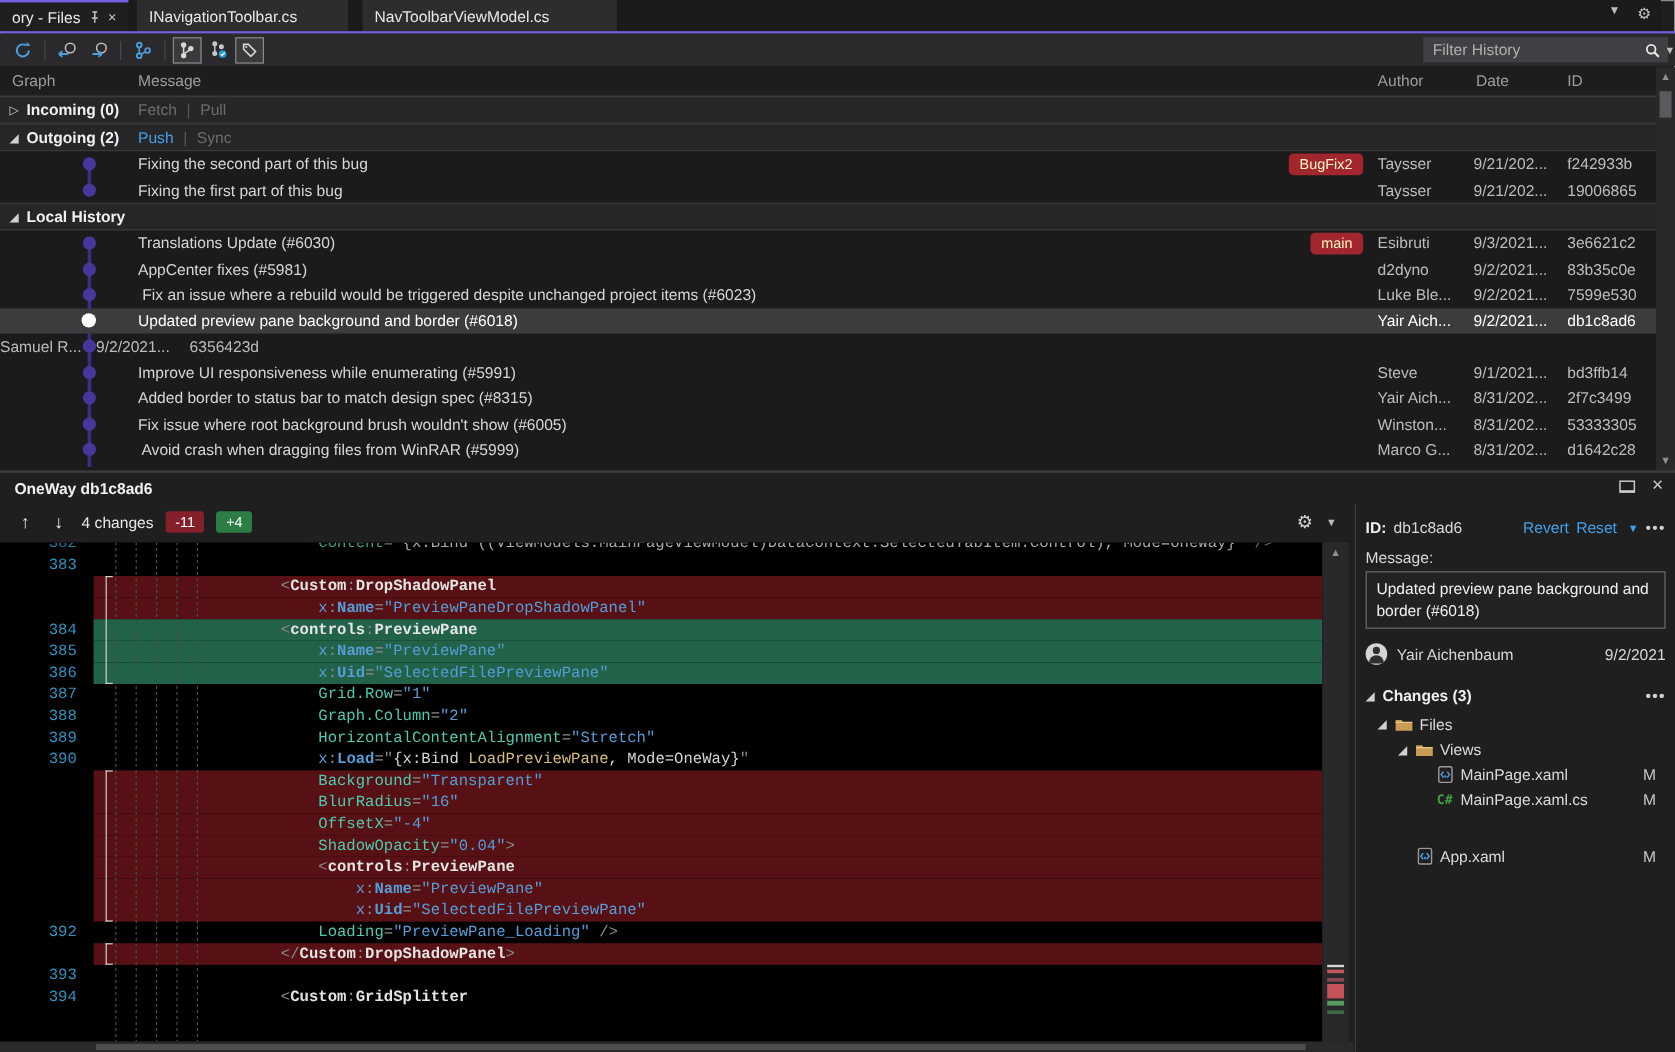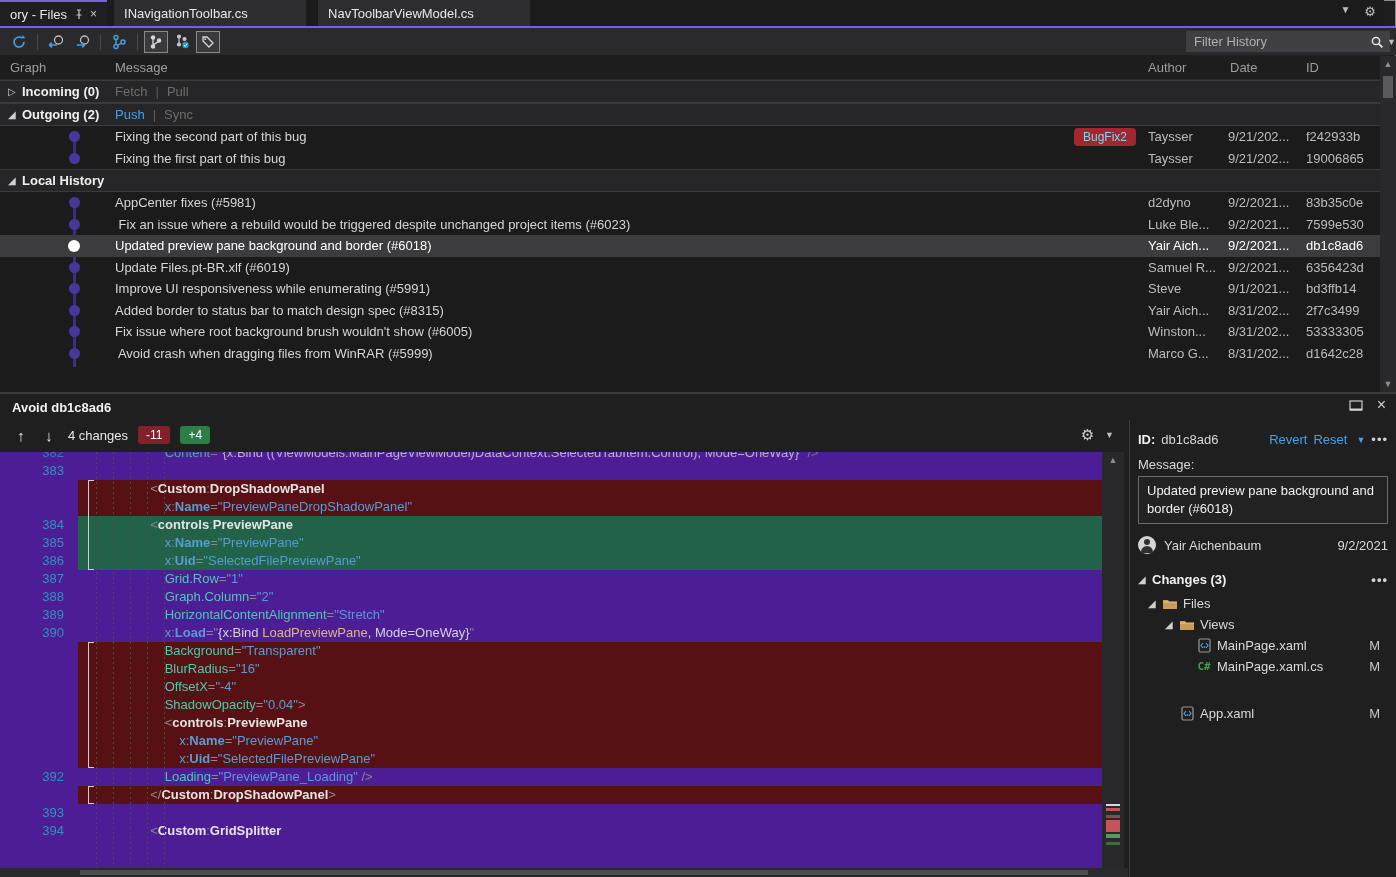--- a/index.html
+++ b/index.html
@@ -41,21 +41,21 @@
   .actsep{color:#5a5a5a}
   .cwrap{position:relative}
   .gline{position:absolute;left:73px;width:3px;background:#3b2f85}
   .gline.short{top:8px;bottom:8px}
   .gline.long{top:6px;bottom:-3px}
   .commitrow{height:21.5px;display:flex;align-items:center;position:relative;color:#d6d6d6}
   .commitrow.selected{background:#3c3c3e;color:#ffffff}
   .dot{position:absolute;left:69px;top:50%;width:11px;height:11px;margin-top:-5.5px;border-radius:50%;background:#46389b}
   .dot.sel{background:#ffffff;width:12px;height:12px;margin-top:-6px;left:68px}
   .commitrow .msg{margin-left:115px;flex:1;white-space:pre;overflow:hidden}
-  .badge{background:#a1262d;color:#7dd3fc;font-size:12px;border-radius:4px;padding:2px 9px;margin-right:12px;white-space:nowrap}
+  .badge{background:#a1262d;color:#fef9c3;font-size:12px;border-radius:4px;padding:2px 9px;margin-right:12px;white-space:nowrap}
   .c-author{width:80px;flex:none;color:#bdbdbd;white-space:nowrap;overflow:hidden}
   .c-date{width:78px;flex:none;color:#bdbdbd;white-space:nowrap;overflow:hidden}
   .c-id{width:74px;flex:none;color:#bdbdbd;white-space:nowrap;overflow:hidden}
   .commitrow.selected .c-author,.commitrow.selected .c-date,.commitrow.selected .c-id{color:#fff}
 
   
   .hscrollv{position:absolute;top:56px;right:0;width:16px;height:336px;background:#29292b;color:#8f8f8f}
   .sbarrow{height:16px;display:flex;align-items:center;justify-content:center;font-size:9px}
   .sbthumb{position:absolute;left:3px;width:10px;background:#5a5a5e}
 
@@ -66,22 +66,22 @@
   .pane-hdr-icons{position:absolute;right:10px;top:2px;display:flex;gap:14px;align-items:center;color:#d0d0d0}
   .difftb{position:absolute;top:26px;left:0;width:1128px;height:30px;display:flex;align-items:center;gap:10px;padding-left:12px}
   .arrowbtn{font-size:15px;color:#e8e8e8;width:18px;text-align:center}
   .chg{color:#e8e8e8}
   .pill{border-radius:3px;color:#fff;font-size:12px;padding:2px 8px}
   .pill.del{background:#842029}
   .pill.add{background:#2d7d46}
   .difftb-right{position:absolute;right:14px;display:flex;gap:8px;align-items:center;color:#d0d0d0}
 
   
-  .code{position:absolute;top:58px;left:0;width:1102px;bottom:9px;background:#4c1d95;
-    font-family:Liberation Sans, sans-serif;font-size:13px;line-height:18px;overflow:hidden}
+  .code{position:absolute;top:58px;left:0;width:1102px;bottom:9px;background:#000000;
+    font-family:Liberation Mono, monospace;font-size:13px;line-height:18px;overflow:hidden}
   .crow{height:18px;display:flex;position:relative}
   .crow .gut{width:78px;flex:none;text-align:right;padding-right:14px;color:#2f93bf;z-index:2}
   .crow .txt{white-space:pre;z-index:2}
   .crow.del::before{content:'';position:absolute;left:78px;right:0;top:0;bottom:0;background:#571114}
   .crow.add::before{content:'';position:absolute;left:78px;right:0;top:0;bottom:0;background:#226248}
   .bk{position:absolute;left:88px;width:6px;top:0;bottom:0;border-left:1px solid #cfcfcf;z-index:4}
   .bk.top{border-top:1px solid #cfcfcf}
   .bk.bot{border-bottom:1px solid #cfcfcf}
   .cliprow{height:10px;overflow:hidden;opacity:.8}
   .cliprow .crow{margin-top:-8px}
@@ -135,21 +135,21 @@
       <span>ory - Files</span>
       <span class="ticon">
         <svg width="11" height="11" viewBox="0 0 11 11">
             <g stroke="#c8c8c8" stroke-width="1.2" fill="none">
               <path d="M4 1h4M6 1v5M3.5 6h5M6 6v4"></path>
             </g>
           </svg>
       </span>
       <span class="ticon">×</span>
     </div>
-    <div class="tab" style="width:192px">
+    <div class="tab" style="width:176px">
       <span>INavigationToolbar.cs</span>
     </div>
     <div class="doc-gap" style="margin-left:10px"></div>
     <div class="tab" style="width:212px">
       <span>NavToolbarViewModel.cs</span>
     </div>
     <div class="tabbar-right">
       <span class="caret" style="font-size:10px">▼</span>
       <span>⚙</span>
     </div>
@@ -275,20 +275,28 @@
         </div>
       </div>
       <div class="sechdr">
         <span class="tri">◢</span>
         <span>Local History</span>
       </div>
       <div class="cwrap">
         <div class="gline long"></div>
         <div class="commitrow">
           <span class="dot"></span>
+          <span class="msg">Translations Update (#6030)</span>
+          <span class="badge">main</span>
+          <span class="c-author">Esibruti</span>
+          <span class="c-date">9/3/2021...</span>
+          <span class="c-id">3e6621c2</span>
+        </div>
+        <div class="commitrow">
+          <span class="dot"></span>
           <span class="msg">AppCenter fixes (#5981)</span>
           <span class="c-author">d2dyno</span>
           <span class="c-date">9/2/2021...</span>
           <span class="c-id">83b35c0e</span>
         </div>
         <div class="commitrow">
           <span class="dot"></span>
           <span class="msg"> Fix an issue where a rebuild would be triggered despite unchanged project items (#6023)</span>
           <span class="c-author">Luke Ble...</span>
           <span class="c-date">9/2/2021...</span>
@@ -296,21 +304,20 @@
         </div>
         <div class="commitrow selected">
           <span class="dot sel"></span>
           <span class="msg">Updated preview pane background and border (#6018)</span>
           <span class="c-author">Yair Aich...</span>
           <span class="c-date">9/2/2021...</span>
           <span class="c-id">db1c8ad6</span>
         </div>
         <div class="commitrow">
           <span class="dot"></span>
-          <span class="msg">Update Files.pt-BR.xlf (#6019)</span>
           <span class="c-author">Samuel R...</span>
           <span class="c-date">9/2/2021...</span>
           <span class="c-id">6356423d</span>
         </div>
         <div class="commitrow">
           <span class="dot"></span>
           <span class="msg">Improve UI responsiveness while enumerating (#5991)</span>
           <span class="c-author">Steve</span>
           <span class="c-date">9/1/2021...</span>
           <span class="c-id">bd3ffb14</span>
@@ -340,21 +347,21 @@
     </div>
 
   <div class="hscrollv">
     <div class="sbarrow">▲</div>
     <div class="sbthumb" style="top:20px;height:22px"></div>
     <div class="sbarrow" style="position:absolute;bottom:0;width:100%">▼</div>
   </div>
 
   <div class="pane">
     <div class="pane-hdr">
-      <span class="pane-title">Avoid db1c8ad6</span>
+      <span class="pane-title">OneWay db1c8ad6</span>
       <span class="pane-hdr-icons">
         <span>
           <svg width="14" height="12" viewBox="0 0 14 12">
               <rect x="1" y="2" width="12" height="9" fill="none" stroke="#d0d0d0" stroke-width="1.2"></rect>
               <path d="M1 10.5h12" stroke="#d0d0d0" stroke-width="2"></path>
             </svg>
         </span>
         <span style="font-size:16px">×</span>
       </span>
     </div>

